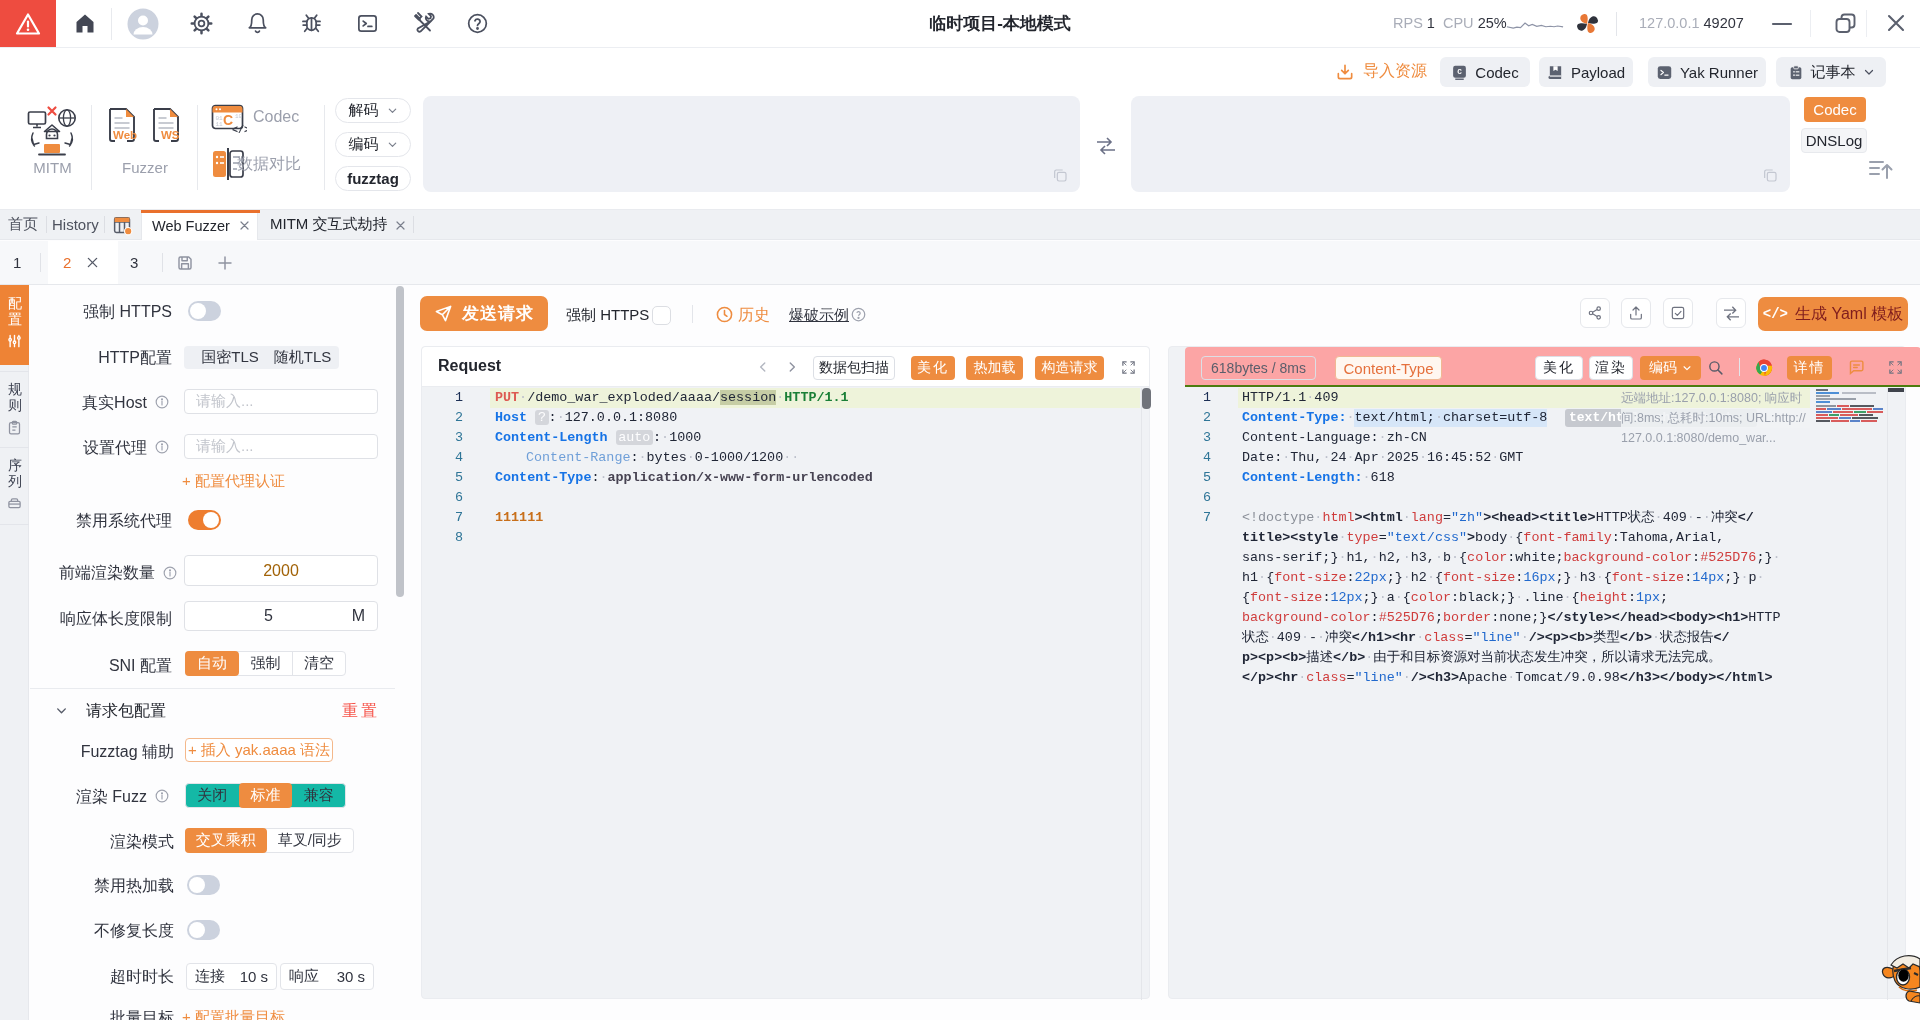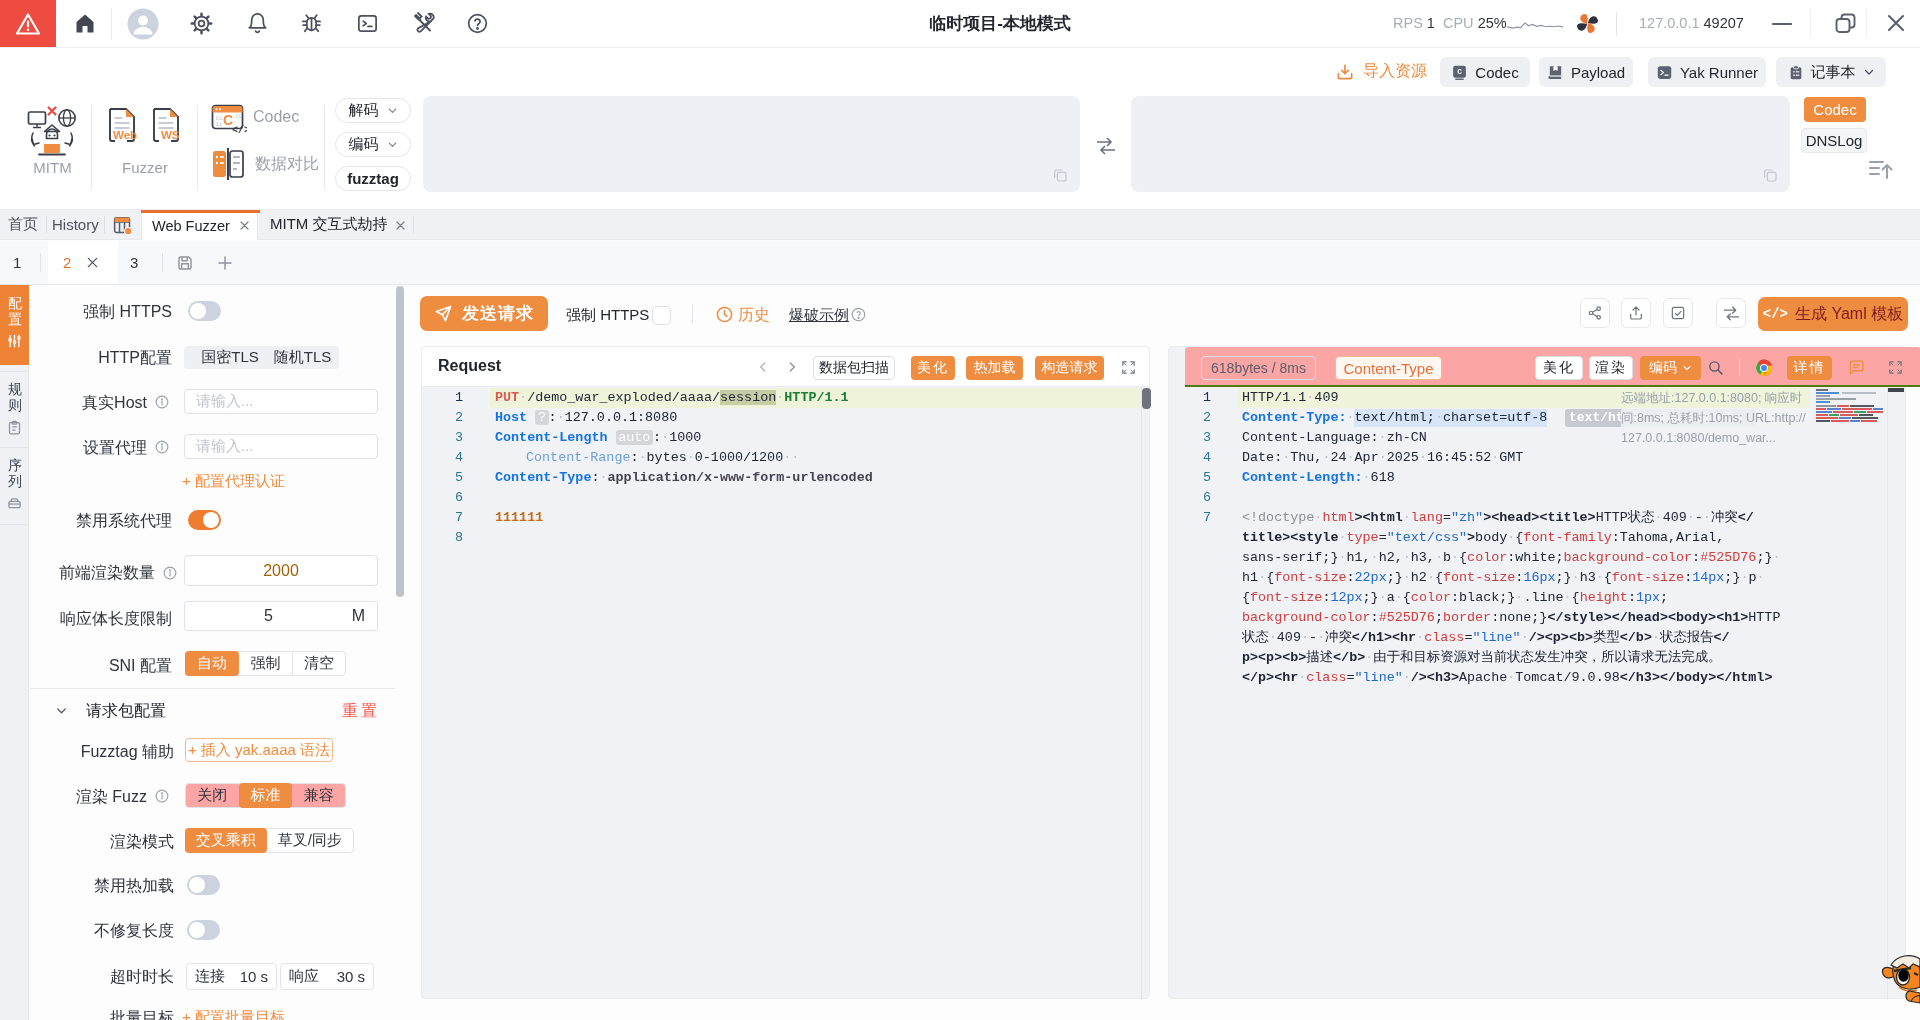--- a/index.html
+++ b/index.html
@@ -213,21 +213,21 @@
   <svg class="abs" style="left:211px;top:53px;" width="34" height="32" viewBox="0 0 34 32">
     <rect x="2" y="3" width="13" height="26" rx="2.5" fill="#ef8c3f"></rect>
     <rect x="19" y="3" width="13" height="26" rx="2.5" fill="none" stroke="#3a3e4a" stroke-width="1.7"></rect>
     <path d="M17 0 v32" stroke="#3a3e4a" stroke-width="2"></path>
     <circle cx="6" cy="9" r="1.2" fill="#fff"></circle>
         <path d="M9 8.2 h4 v1.6 h-4z" fill="#fff"></path>
     <circle cx="6" cy="15" r="1.2" fill="#fff"></circle>
         <path d="M9 14.2 h4 v1.6 h-4z" fill="#fff"></path>
     <path d="M22 8.2 h7 v1.6 h-7z M22 14.2 h7 v1.6 h-7z M22 20.2 h4 v1.6 h-4z" fill="#9aa0ad"></path>
   </svg>
-  <div class="abs" style="left:255px;top:59px;font-size:16px;color:#9b9fac;">数据对比</div>
+  <div class="abs" style="left:237px;top:59px;font-size:16px;color:#9b9fac;">数据对比</div>
   <div class="abs" style="left:324px;top:10px;width:1px;height:85px;background:#e7e9ed;"></div>
 
   <div class="abs flex" style="left:335px;top:3px;width:76px;height:25px;background:#fff;border:1px solid #e4e6eb;border-radius:13px;justify-content:center;gap:8px;font-size:15px;color:#23262e;">解码 <svg width="11" height="11" viewBox="0 0 24 24" fill="none" stroke="#7a7f8c" stroke-width="2.6" stroke-linecap="round" stroke-linejoin="round">
           <path d="M5 9 l7 7 7-7"></path>
         </svg></div>
   <div class="abs flex" style="left:335px;top:37px;width:76px;height:25px;background:#fff;border:1px solid #e4e6eb;border-radius:13px;justify-content:center;gap:8px;font-size:15px;color:#23262e;">编码 <svg width="11" height="11" viewBox="0 0 24 24" fill="none" stroke="#7a7f8c" stroke-width="2.6" stroke-linecap="round" stroke-linejoin="round">
           <path d="M5 9 l7 7 7-7"></path>
         </svg></div>
   <div class="abs flex" style="left:335px;top:71px;width:76px;height:25px;background:#fff;border:1px solid #e4e6eb;border-radius:13px;justify-content:center;font-size:15px;font-weight:bold;color:#23262e;">fuzztag</div>
 
@@ -397,21 +397,21 @@
 
     <div class="abs" style="left:0;top:457px;width:144px;text-align:right;">Fuzztag 辅助</div>
     <div class="abs flex" style="left:155px;top:453px;width:148px;height:24px;border:1px solid #f4b88b;border-radius:4px;justify-content:center;font-size:15px;color:#ef8c3f;background:#fff;">+ 插入 yak.aaaa 语法</div>
 
     <div class="abs" style="left:0;top:502px;width:117px;text-align:right;">渲染 Fuzz</div>
     <svg class="abs" style="left:125px;top:504px;" width="14" height="14" viewBox="0 0 24 24" fill="none" stroke="#9ea2ae" stroke-width="2">
           <circle cx="12" cy="12" r="10"></circle>
           <path d="M12 11 v6" stroke-linecap="round"></path>
           <circle cx="12" cy="7.5" r="0.8" fill="#9ea2ae"></circle>
         </svg>
-    <div class="abs flex" style="left:155px;top:498px;width:161px;height:25px;background:#fca5a5;border:1px solid #e2e4e9;border-radius:4px;font-size:15px;">
+    <div class="abs flex" style="left:155px;top:498px;width:161px;height:25px;background:#14b8a6;border:1px solid #e2e4e9;border-radius:4px;font-size:15px;">
       <div class="flex" style="width:53px;height:23px;justify-content:center;">关闭</div>
       <div class="flex" style="width:54px;height:25px;margin-top:-1px;background:#ee8c40;color:#fff;border-radius:4px;justify-content:center;">标准</div>
       <div class="flex" style="width:53px;height:23px;justify-content:center;">兼容</div>
     </div>
 
     <div class="abs" style="left:0;top:547px;width:144px;text-align:right;">渲染模式</div>
     <div class="abs flex" style="left:155px;top:543px;width:169px;height:25px;background:#fff;border:1px solid #e2e4e9;border-radius:4px;font-size:15px;">
       <div class="flex" style="width:82px;height:25px;margin:-1px 0 0 -1px;background:#ee8c40;color:#fff;border-radius:4px;justify-content:center;">交叉乘积</div>
       <div class="flex" style="width:87px;height:23px;justify-content:center;">草叉/同步</div>
     </div>

